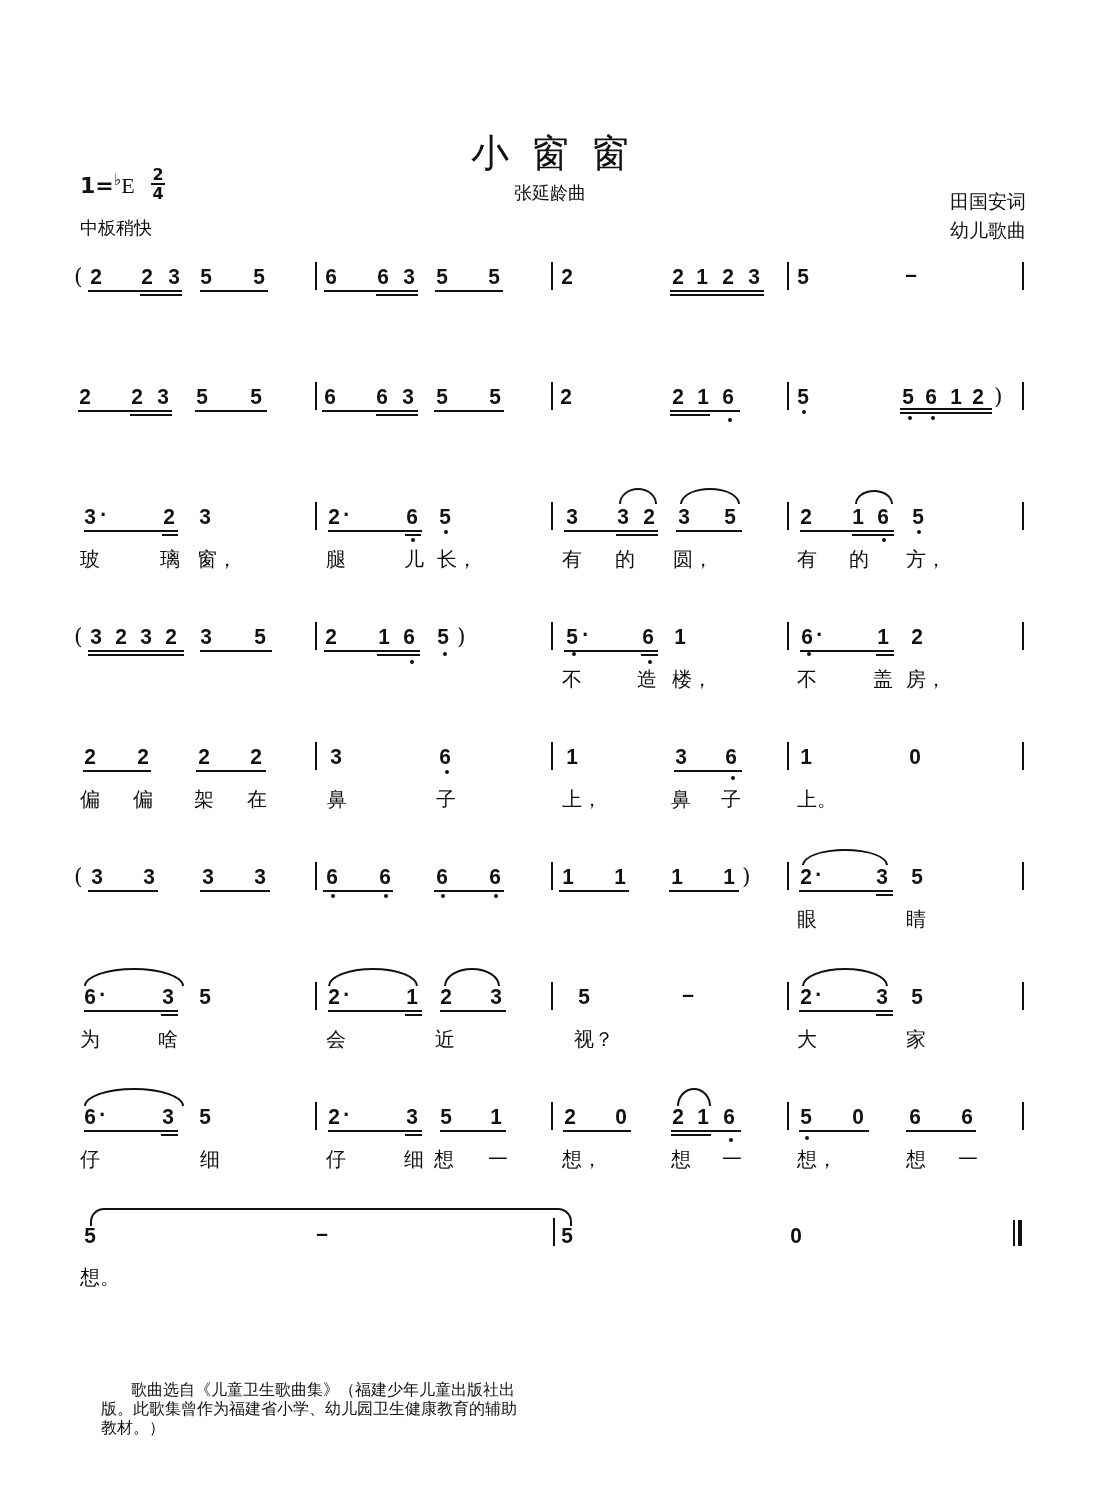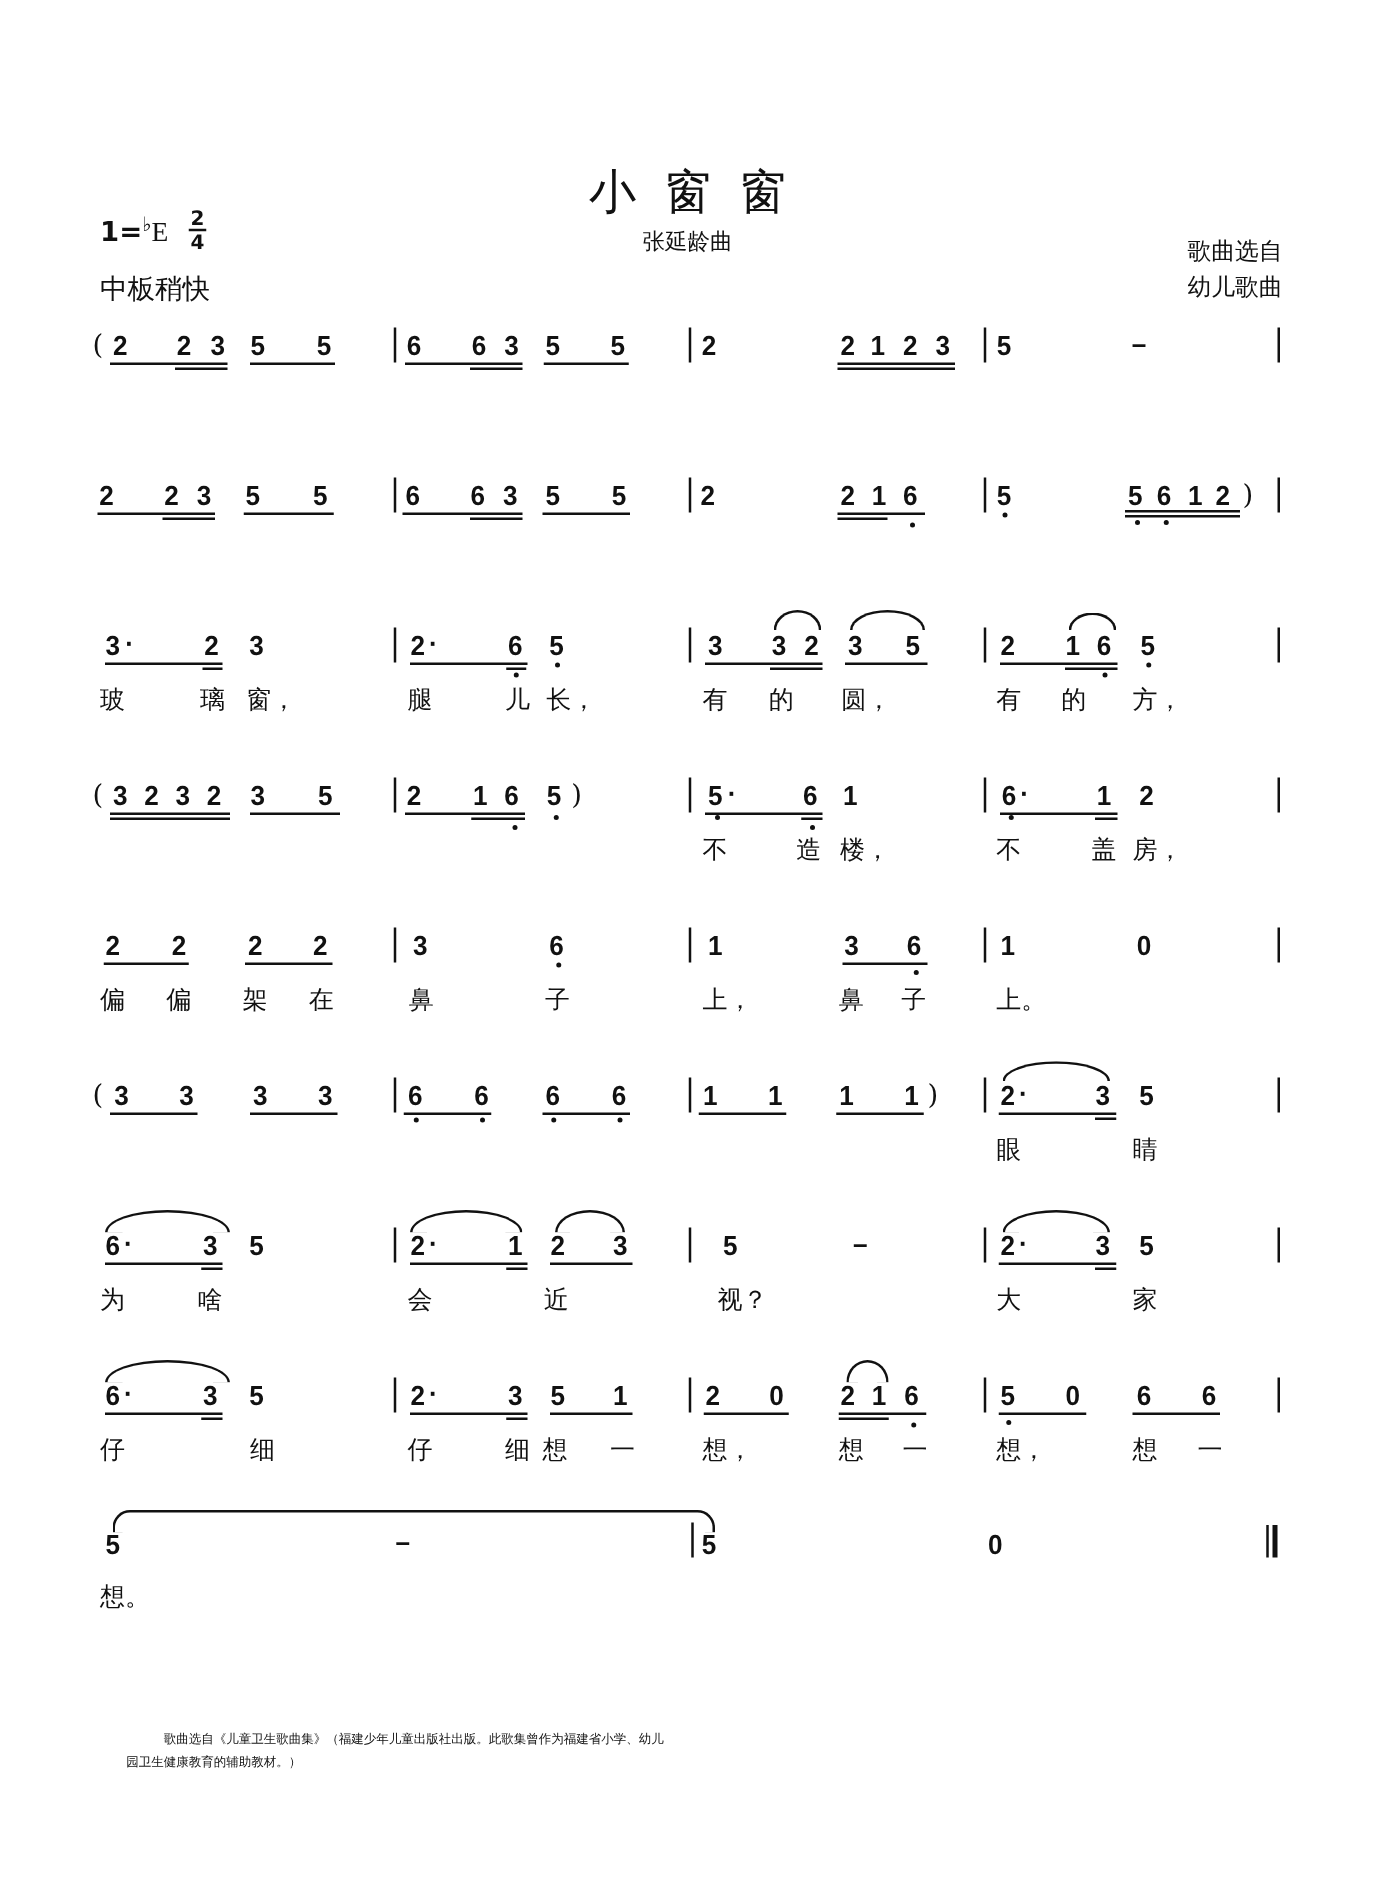--- a/index.html
+++ b/index.html
@@ -7,48 +7,48 @@
        font-family:"DejaVu Sans","Liberation Sans",sans-serif;}
   .abs{position:absolute;}
   .title{left:0;width:1100px;top:128px;text-align:center;font-family:"DejaVu Serif","Liberation Serif",serif;
          font-size:38px;letter-spacing:22px;text-indent:22px;}
   .subtitle{left:0;width:1100px;top:181px;text-align:center;font-family:"DejaVu Serif","Liberation Serif",serif;font-size:18px;}
   .key{left:80px;top:170px;font-size:22px;font-weight:bold;}
   .key .flat{font-size:16px;vertical-align:8px;font-weight:normal;}
   .key .E{font-family:"Liberation Serif",serif;font-weight:normal;font-size:22px;}
   .frac{position:absolute;left:150px;top:166px;width:16px;text-align:center;font-weight:bold;font-size:16px;line-height:17px;}
   .frac .bar{height:2px;background:#111;margin:0 1px;}
-  .tempo{left:80px;top:216px;font-size:22px;}
+  .tempo{left:80px;top:216px;font-size:18px;}
   .credits{right:74px;top:187px;text-align:right;font-family:"DejaVu Serif","Liberation Serif",serif;font-size:19px;line-height:29px;}
   .n{position:absolute;font-family:"Liberation Sans",sans-serif;font-weight:bold;font-size:22px;line-height:22px;transform:scaleX(0.95);}
   .bl{position:absolute;width:1.5px;background:#111;}
   .ul{position:absolute;height:2px;background:#111;}
   .dot{position:absolute;width:4px;height:4px;border-radius:2px;background:#111;}
   .slur{position:absolute;border:2px solid #111;border-bottom:none;border-radius:50% 50% 0 0 / 100% 100% 0 0;}
   .ly{position:absolute;font-family:"DejaVu Serif","Liberation Serif",serif;font-size:20px;line-height:22px;}
   .paren{position:absolute;font-family:"DejaVu Serif",serif;font-size:22px;line-height:22px;}
-  .note-foot{left:101px;top:1382px;width:430px;font-family:Liberation Serif, serif;font-size:10px;line-height:19px;text-indent:30px;}
+  .note-foot{left:101px;top:1382px;width:430px;font-family:Liberation Mono, monospace;font-size:16px;line-height:19px;text-indent:30px;}
 </style>
 </head>
 <body>
 
 <div class="abs title">小窗窗</div>
 <div class="abs subtitle">张延龄曲</div>
 
 <div class="abs key">
   <span>1=</span><span class="flat">♭</span><span class="E">E</span>
 </div>
 <div class="frac">
   <div>2</div>
   <div class="bar"></div>
   <div>4</div>
 </div>
 <div class="abs tempo">中板稍快</div>
 <div class="abs credits">
-  <div>歌曲选自</div>
+  <div>田国安词</div>
   <div>幼儿歌曲</div>
 </div>
 
 <div id="score">
     <span class="paren" style="left: 74px; top: 266px;">(</span>
     <span class="n" style="left: 90px; top: 266px;">2</span>
     <span class="n" style="left: 141px; top: 266px;">2</span>
     <span class="n" style="left: 168px; top: 266px;">3</span>
     <span class="n" style="left: 200px; top: 266px;">5</span>
     <span class="n" style="left: 253px; top: 266px;">5</span>

